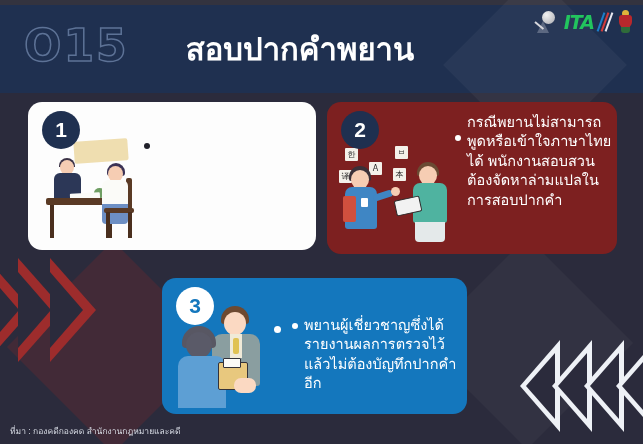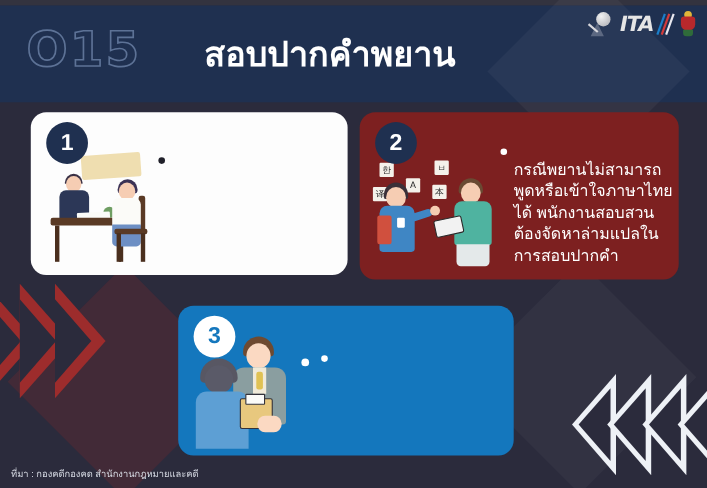--- a/index.html
+++ b/index.html
@@ -72,21 +72,21 @@
   }
   .logo-mag .handle {
     position:absolute; left:1px; top:12px; width:11px; height:2px; background:#d8d8dd;
     transform:rotate(40deg); transform-origin:left center;
   }
   .logo-mag .beam {
     position:absolute; left:3px; top:12px; width:0; height:0;
     border-left:6px solid transparent; border-right:6px solid transparent;
     border-bottom:12px solid rgba(230,230,240,0.28);
   }
-  .logo-ita { font-size:19px; font-weight:bold; color:#e5e5e5; font-style:italic; letter-spacing:-1px; line-height:1; }
+  .logo-ita { font-size:19px; font-weight:bold; color:#22c55e; font-style:italic; letter-spacing:-1px; line-height:1; }
   .logo-stripes { position:relative; width:16px; height:20px; }
   .logo-stripes i { position:absolute; top:0; width:2px; height:20px; transform:rotate(20deg); }
   .logo-stripes i:nth-child(1){ left:2px; background:#1b7ec9; }
   .logo-stripes i:nth-child(2){ left:6px; background:#d33b3b; }
   .logo-stripes i:nth-child(3){ left:10px; background:#e8e8ef; }
   .logo-garuda {
     width:15px; height:24px; position:relative;
   }
   .logo-garuda .g-top { position:absolute; left:4px; top:0; width:7px; height:7px; border-radius:50%; background:#e0b53a; }
   .logo-garuda .g-body { position:absolute; left:1px; top:5px; width:13px; height:13px; background:#b8282c; border-radius:3px 3px 6px 6px; }
@@ -109,21 +109,21 @@
   }
   .badge-navy { background:#1f3050; color:#ffffff; }
   .badge-white { background:#ffffff; color:#1477bd; }
 
   .card-text {
     position:absolute; z-index:13;
     font-family:"Liberation Sans","DejaVu Sans",sans-serif;
     font-size:14.5px; line-height:1.34;
   }
   .card-1 .card-text { left:128px; top:34px; width:160px; color:#20202a; }
-  .card-2 .card-text { left:140px; top:44px; width:150px; color:#ffffff; }
+  .card-2 .card-text { left:140px; top:11px; width:150px; color:#ffffff; }
   .card-3 .card-text { left:142px; top:38px; width:160px; color:#ffffff; }
   .bullet {
     position:absolute; width:6px; height:6px; border-radius:50%; z-index:13;
   }
   .card-1 .bullet { left:116px; top:41px; background:#20202a; }
   .card-2 .bullet { left:128px; top:33px; background:#ffffff; }
   .card-3 .bullet { left:130px; top:45px; background:#ffffff; }
 
   
   .illus { position:absolute; z-index:12; }
@@ -296,17 +296,18 @@
       <div class="e-shirt"></div>
         <div class="e-tie"></div>
       <div class="v-hair"></div>
         <div class="v-head"></div>
         <div class="v-body"></div>
       <div class="clip"></div>
         <div class="clip-paper"></div>
         <div class="hand"></div>
     </div>
     <div class="bullet"></div>
+    <div class="card-text">พยานผู้เชี่ยวชาญซึ่งได้รายงานผลการตรวจไว้แล้วไม่ต้องบัญทึกปากคำอีก</div>
   </div>
 
   <div class="footer">ที่มา : กองคดีกองคด สำนักงานกฎหมายและคดี</div>
 
 </div>
 
 </body></html>

